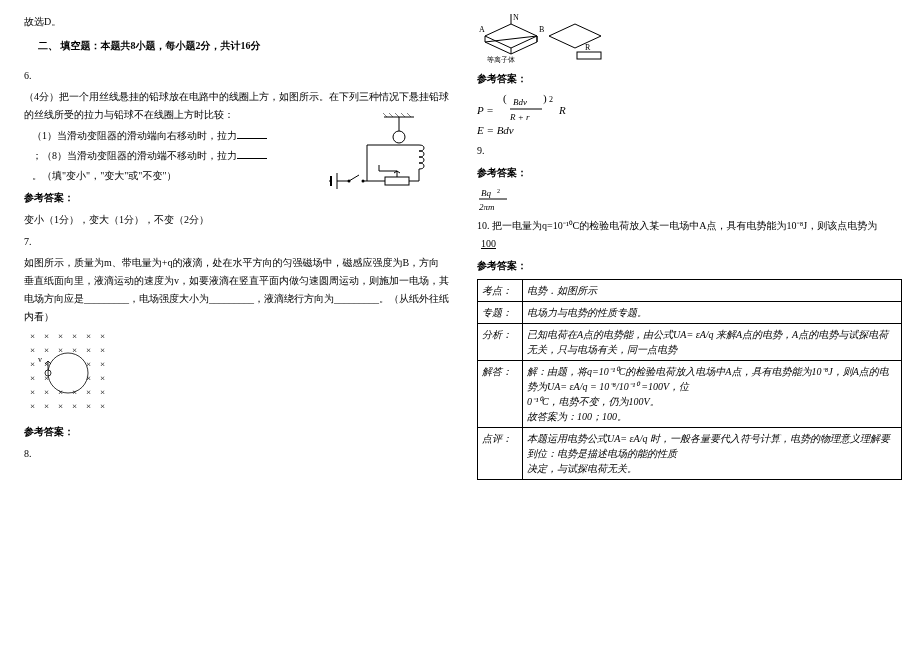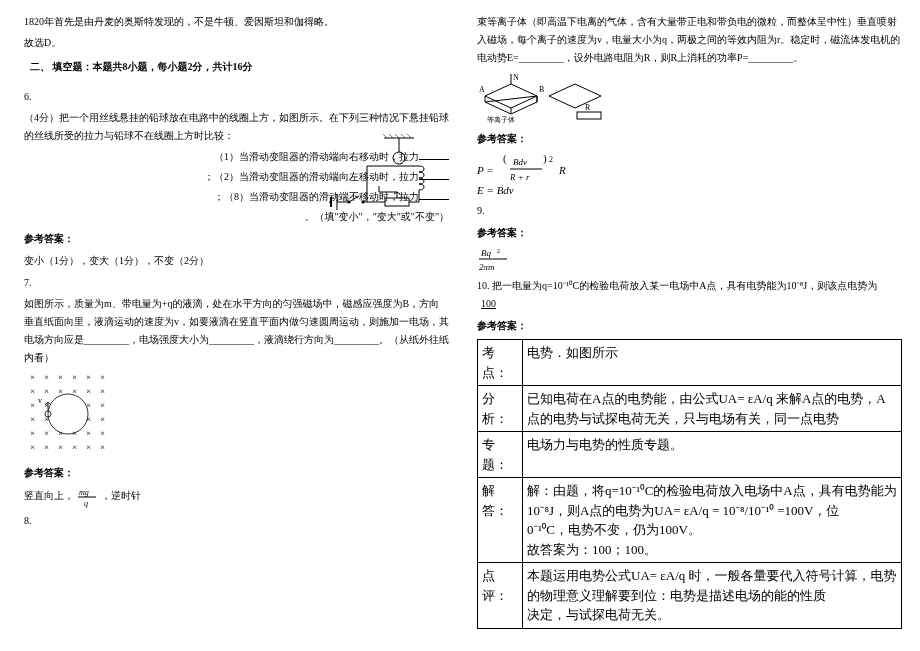--- a/index.html
+++ b/index.html
@@ -31,21 +31,21 @@
     }
     .col-right {
       width: 50%;
       padding-left: 10px;
     }
     .para {
       margin: 3px 0;
     }
     .section-title {
       font-weight: bold;
-      margin: 6px 0 4px 6px;
+      margin: 6px 0 4px 14px;
     }
     .qnum {
       margin-top: 4px;
     }
     .answer-label {
       font-weight: bold;
       margin: 4px 0;
       font-family: Liberation Serif, serif;
     }
     .indent {
@@ -56,55 +56,55 @@
     }
     table.judge {
       border-collapse: collapse;
       width: 100%;
       margin-top: 4px;
     }
     table.judge td {
       border: 1px solid #000;
       padding: 3px 4px;
       vertical-align: top;
-      font-size: 13px;
+      font-size: 10px;
       line-height: 1.5;
+      font-style: italic;
     }
     table.judge td.lbl {
       width: 36px;
       text-align: left;
     }
     .formula-img {
       display: inline-block;
       vertical-align: middle;
     }
     .gap { height:4px; }
     .blank {
       display:inline-block;
       border-bottom: 1px solid #000;
       min-width: 30px;
       height: 10px;
       vertical-align: baseline;
     }
-    .sub-list div { margin: 2px 0; text-align: right;}
+    .sub-list div { margin: 2px 0;}
     .q6-wrap { position: relative; }
     .q6-fig {
       position: absolute;
       right: 0;
       top: 46px;
     }
   </style>
 </head>
 <body>
 
 <div class="page">
 
   <div class="col col-left">
 
-    <div class="para">1820年首先是由丹麦的奥斯特发现的，不是牛顿、爱因斯坦和伽得略。</div>
     <div class="para">故选D。</div>
 
     <div class="section-title">二、 填空题：本题共8小题，每小题2分，共计16分</div>
 
     <div class="gap"></div>
 
     <div class="q6-wrap">
       <div class="qnum">6.</div>
       <div class="para">（4分）把一个用丝线悬挂的铅球放在电路中的线圈上方，如图所示。在下列三种情况下悬挂铅球的丝线所受的拉力与铅球不在线圈上方时比较：</div>
 
@@ -142,21 +142,20 @@
         <line x1="20" y1="68" x2="30" y2="62" stroke="#000"></line>
         <circle cx="20" cy="68" r="1.5" fill="#000"></circle>
         <circle cx="34" cy="68" r="1.5" fill="#000"></circle>
         <line x1="34" y1="68" x2="38" y2="68" stroke="#000"></line>
         <line x1="-6" y1="68" x2="-6" y2="32" stroke="#000"></line>
         <line x1="-6" y1="32" x2="38" y2="32" stroke="#000" stroke-width="0"></line>
       </svg>
 
       <div class="sub-list indent">
         <div><span>（1）当滑动变阻器的滑动端向右移动时，拉力</span><span class="blank"></span></div>
-        <div>；<span>（2）当滑动变阻器的滑动端向左移动时，拉力</span><span class="blank"></span></div>
         <div>；<span>（8）当滑动变阻器的滑动端不移动时，拉力</span><span class="blank"></span></div>
         <div>。（填"变小"，"变大"或"不变"）</div>
       </div>
       <div class="answer-label">参考答案：</div>
       <div class="para">变小（1分），变大（1分），不变（2分）</div>
     </div>
 
     <div class="qnum">7.</div>
     <div class="para">如图所示，质量为m、带电量为+q的液滴，处在水平方向的匀强磁场中，磁感应强度为B，方向垂直纸面向里，液滴运动的速度为v，如要液滴在竖直平面内做匀速圆周运动，则施加一电场，其电场方向应是_________，电场强度大小为_________，液滴绕行方向为_________。（从纸外往纸内看）</div>
 
@@ -198,35 +197,25 @@
             <text x="76" y="80">×</text>
         </g>
         <circle cx="44" cy="44" r="20" fill="none"></circle>
         <circle cx="24" cy="44" r="3" fill="none"></circle>
         <line x1="24" y1="41" x2="24" y2="32" stroke="#000"></line>
         <polyline points="21,35 24,32 27,35" fill="none" stroke="#000"></polyline>
         <text x="14" y="33" font-size="8" fill="#000" stroke="none">v</text>
       </g>
     </svg>
     <div class="answer-label">参考答案：</div>
-    <div class="para">
-      <span>竖直向上，</span>
-      <svg class="formula-img" width="22" height="22" viewBox="0 0 22 22">
-        <text x="2" y="9" font-size="8" font-style="italic">mg</text>
-        <line x1="1" y1="11" x2="19" y2="11" stroke="#000"></line>
-        <text x="7" y="20" font-size="8" font-style="italic">q</text>
-      </svg>
-      <span>，逆时针</span>
-    </div>
 
     <div class="qnum">8.</div>
   </div>
 
   <div class="col col-right">
-    <div class="para">束等离子体（即高温下电离的气体，含有大量带正电和带负电的微粒，而整体呈中性）垂直喷射入磁场，每个离子的速度为v，电量大小为q，两极之间的等效内阻为r。稳定时，磁流体发电机的电动势E=_________，设外电路电阻为R，则R上消耗的功率P=_________。</div>
 
     <svg class="inline-svg" width="140" height="56" viewBox="0 0 140 56">
       <g stroke="#000" fill="none" stroke-width="1">
         <polygon points="8,26 34,14 60,26 34,38"></polygon>
         <line x1="8" y1="26" x2="8" y2="32"></line>
           <line x1="60" y1="26" x2="60" y2="32"></line>
           <line x1="34" y1="38" x2="34" y2="44"></line>
         <polygon points="8,32 34,44 60,32 60,26"></polygon>
         <text x="2" y="22" font-size="8" stroke="none" fill="#000">A</text>
         <text x="62" y="22" font-size="8" stroke="none" fill="#000">B</text>
@@ -271,26 +260,26 @@
     </div>
     <div class="answer-label">参考答案：</div>
 
     <table class="judge">
       <tbody>
           <tr>
         <td class="lbl">考点：</td>
         <td>电势．如图所示</td>
       </tr>
       <tr>
+        <td class="lbl">专题：</td>
+        <td>电场力与电势的性质专题。</td>
+      </tr>
+      <tr>
         <td class="lbl">分析：</td>
         <td>已知电荷在A点的电势能，由公式UA= εA/q 来解A点的电势，A点的电势与试探电荷无关，只与电场有关，同一点电势</td>
-      </tr>
-      <tr>
-        <td class="lbl">专题：</td>
-        <td>电场力与电势的性质专题。</td>
       </tr>
       <tr>
         <td class="lbl">解答：</td>
         <td style="white-space:pre-line">解：由题，将q=10⁻¹⁰C的检验电荷放入电场中A点，具有电势能为10⁻⁸J，则A点的电势为UA= εA/q = 10⁻⁸/10⁻¹⁰ =100V，位
 0⁻¹⁰C，电势不变，仍为100V。
 故答案为：100；100。</td>
       </tr>
       <tr>
         <td class="lbl">点评：</td>
         <td style="white-space:pre-line">本题运用电势公式UA= εA/q 时，一般各量要代入符号计算，电势的物理意义理解要到位：电势是描述电场的能的性质

